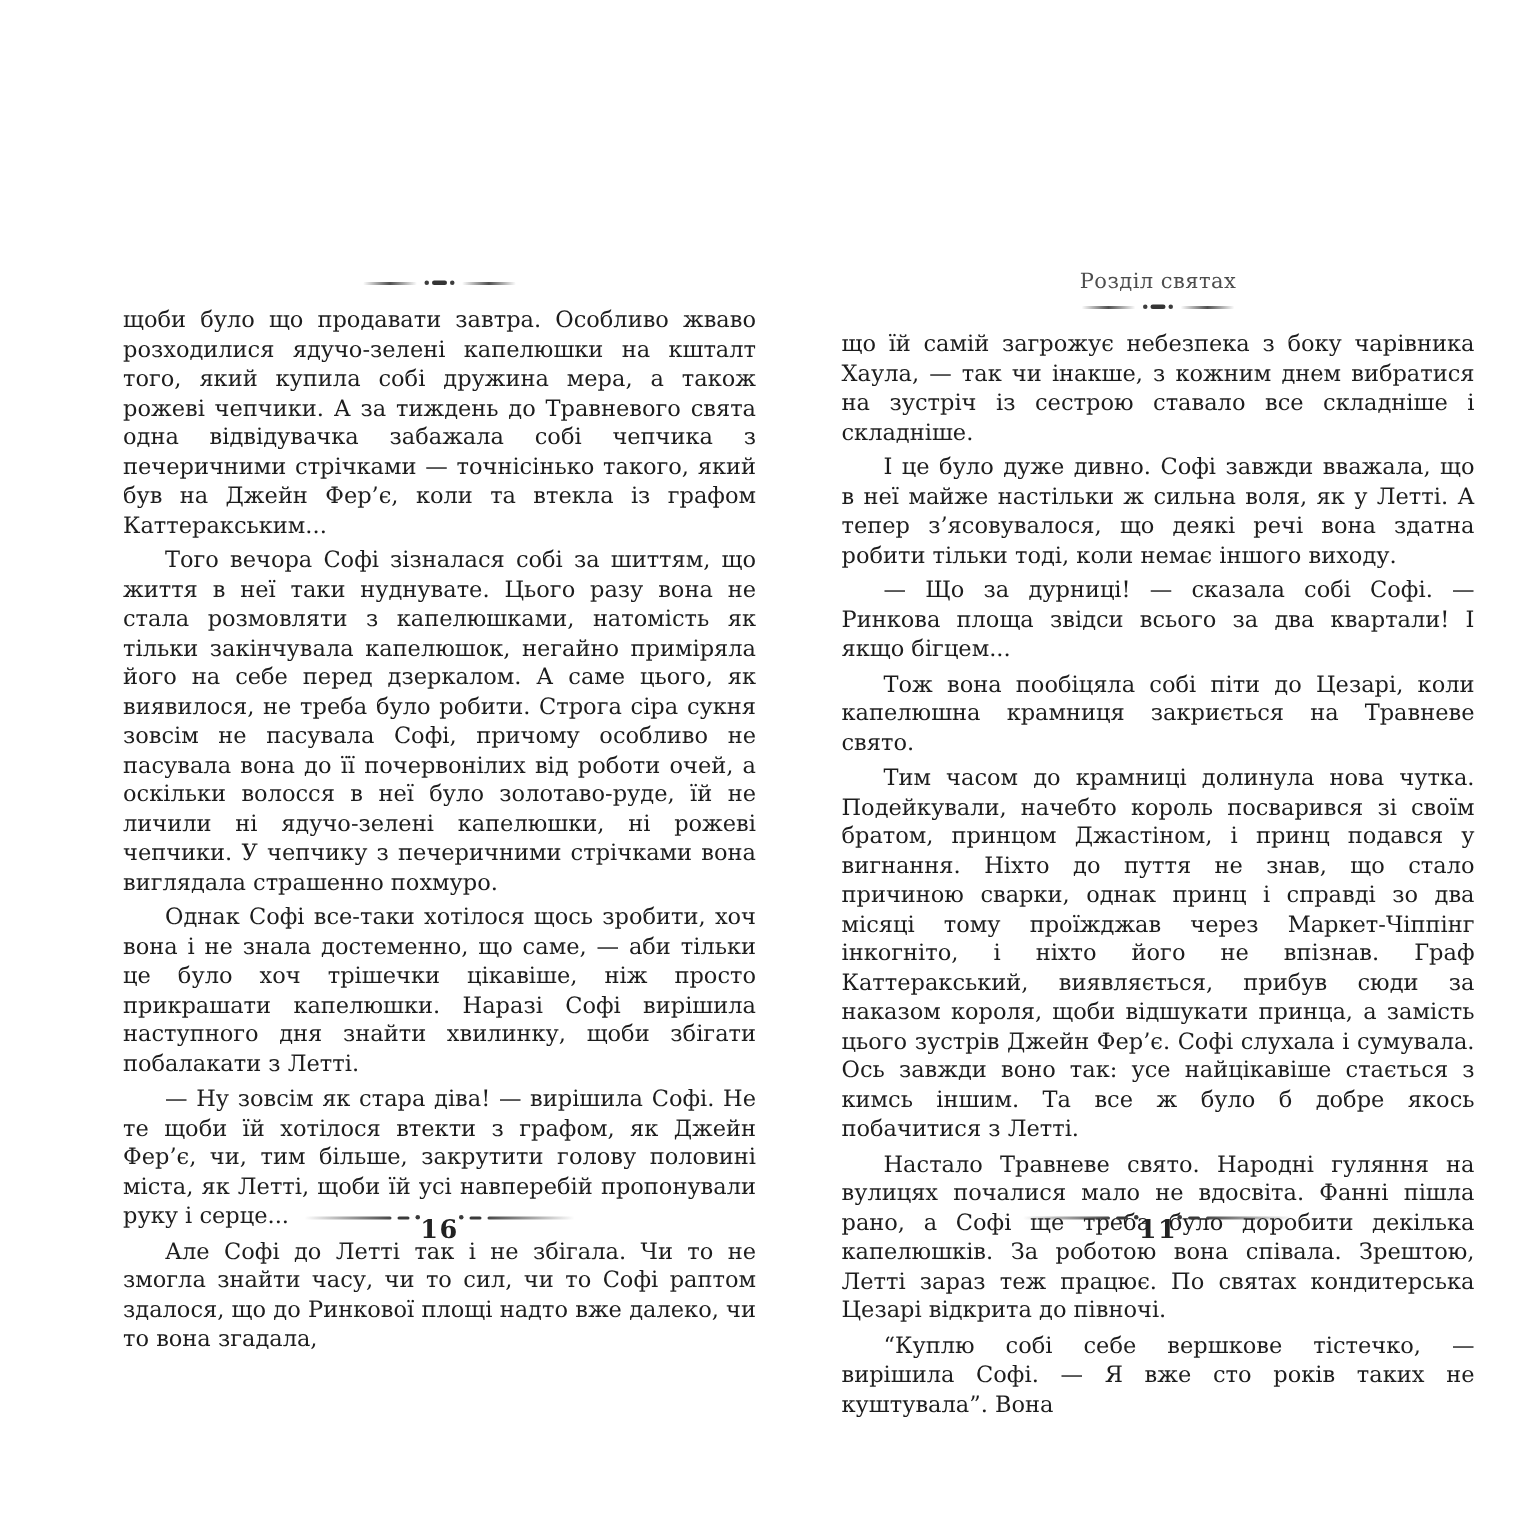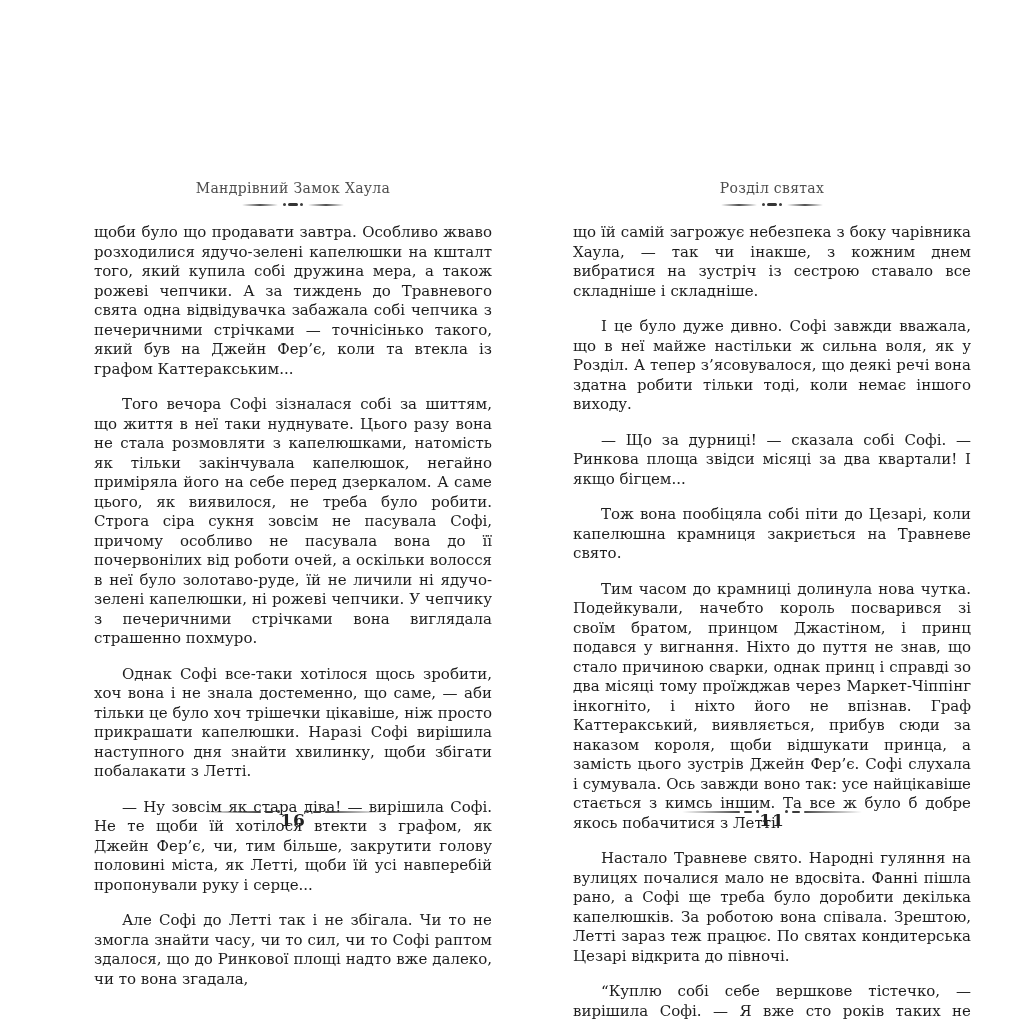--- a/index.html
+++ b/index.html
@@ -30,21 +30,21 @@
   }
   .orn-line {
     height: 2px; width: 36px; border-radius: 1px;
     background: linear-gradient(90deg, rgba(90,90,90,0), rgba(70,70,70,0.95), rgba(90,90,90,0));
   }
   .orn-center { display: flex; align-items: center; gap: 2px; }
   .orn-dot { width: 3px; height: 3px; border-radius: 50%; background: #3d3d3d; }
   .orn-bar { width: 10px; height: 3px; border-radius: 2px; background: #343434; }
 
   .page-body p {
-    margin: 16px;
+    margin: 4px;
     text-align: justify;
     font-size: 15px;
     line-height: 19.5px;
     color: #1d1d1d;
   }
   .page-body p.ind { text-indent: 28px; }
 
   .page-footer {
     position: absolute; bottom: 0; left: 0; right: 0;
     display: flex; align-items: flex-start; justify-content: center;
@@ -62,21 +62,20 @@
   .foot-orn.r .foot-line { background: linear-gradient(270deg, rgba(90,90,90,0), rgba(60,60,60,0.95)); }
   .foot-dash { width: 8px; height: 2px; border-radius: 1px; background: #3a3a3a; }
   .foot-dot { width: 3px; height: 3px; border-radius: 50%; background: #3a3a3a; }
 </style>
 </head>
 <body>
 
 <div class="spread">
 
   <section class="page left">
-    <div class="running-header">Мандрівний Замок Хаула</div>
     <div class="flourish">
       <span class="orn-line"></span>
       <span class="orn-center">
         <span class="orn-dot"></span>
         <span class="orn-bar"></span>
         <span class="orn-dot"></span>
       </span>
       <span class="orn-line"></span>
     </div>
     <div class="page-body">
@@ -107,22 +106,22 @@
       <span class="orn-line"></span>
       <span class="orn-center">
         <span class="orn-dot"></span>
         <span class="orn-bar"></span>
         <span class="orn-dot"></span>
       </span>
       <span class="orn-line"></span>
     </div>
     <div class="page-body">
         <p class="">що їй самій загрожує небезпека з боку чарівника Хаула, — так чи інакше, з кожним днем вибратися на зустріч із сестрою ставало все складніше і складніше.</p>
-        <p class="ind">І це було дуже дивно. Софі завжди вважала, що в неї майже настільки ж сильна воля, як у Розділ. А тепер з’ясовувалося, що деякі речі вона здатна робити тільки тоді, коли немає іншого виходу.</p>
-        <p class="ind">— Що за дурниці! — сказала собі Софі. — Ринкова площа звідси місяці за два квартали! І якщо бігцем...</p>
+        <p class="ind">І це було дуже дивно. Софі завжди вважала, що в неї майже настільки ж сильна воля, як у Летті. А тепер з’ясовувалося, що деякі речі вона здатна робити тільки тоді, коли немає іншого виходу.</p>
+        <p class="ind">— Що за дурниці! — сказала собі Софі. — Ринкова площа звідси всього за два квартали! І якщо бігцем...</p>
         <p class="ind">Тож вона пообіцяла собі піти до Цезарі, коли капелюшна крамниця закриється на Травневе свято.</p>
         <p class="ind">Тим часом до крамниці долинула нова чутка. Подейкували, начебто король посварився зі своїм братом, принцом Джастіном, і принц подався у вигнання. Ніхто до пуття не знав, що стало причиною сварки, однак принц і справді зо два місяці тому проїжджав через Маркет-Чіппінг інкогніто, і ніхто його не впізнав. Граф Каттеракський, виявляється, прибув сюди за наказом короля, щоби відшукати принца, а замість цього зустрів Джейн Фер’є. Софі слухала і сумувала. Ось завжди воно так: усе найцікавіше стається з кимсь іншим. Та все ж було б добре якось побачитися з Летті.</p>
         <p class="ind">Настало Травневе свято. Народні гуляння на вулицях почалися мало не вдосвіта. Фанні пішла рано, а Софі ще треба було доробити декілька капелюшків. За роботою вона співала. Зрештою, Летті зараз теж працює. По святах кондитерська Цезарі відкрита до півночі.</p>
         <p class="ind">“Куплю собі себе вершкове тістечко, — вирішила Софі. — Я вже сто років таких не куштувала”. Вона</p>
       </div>
     <div class="page-footer">
       <span class="foot-orn l">
         <span class="foot-line"></span>
         <span class="foot-dash"></span>
         <span class="foot-dot"></span>

